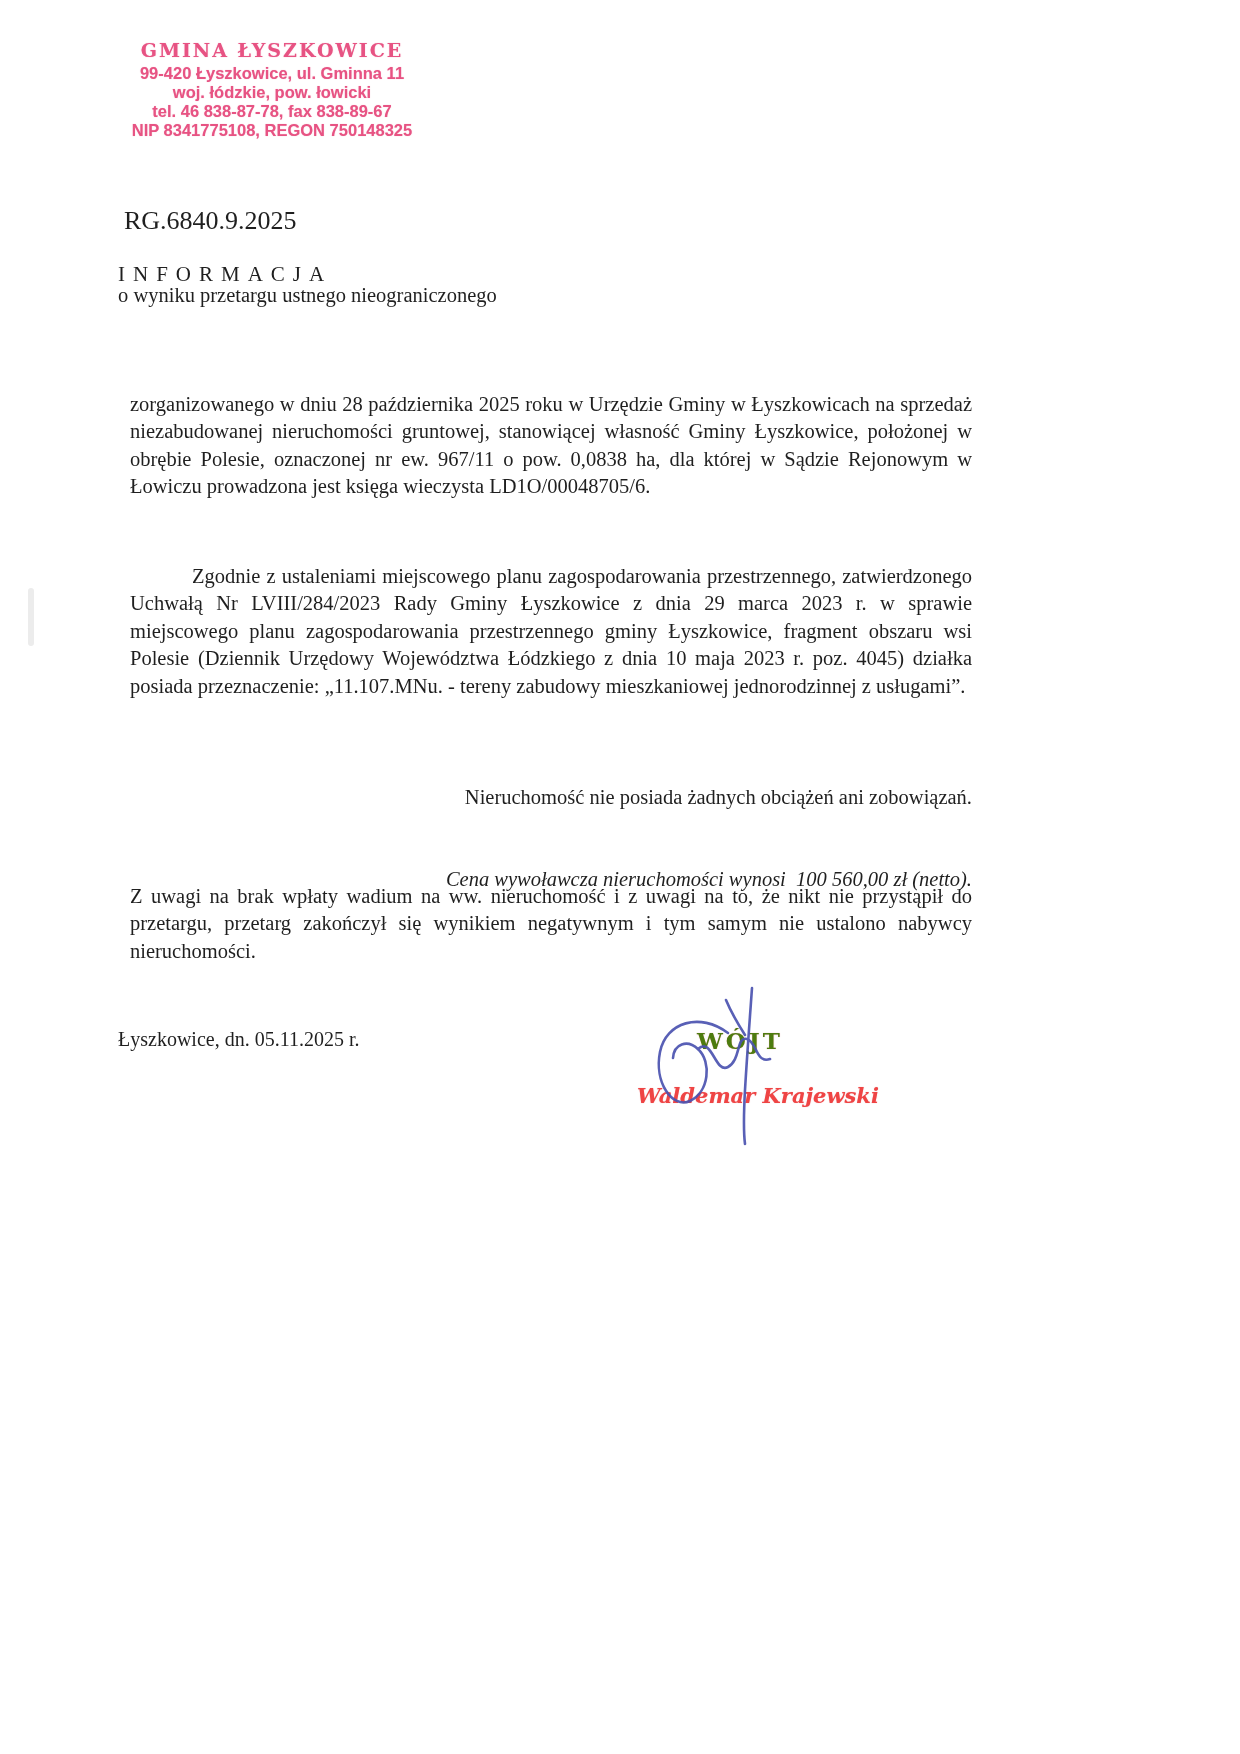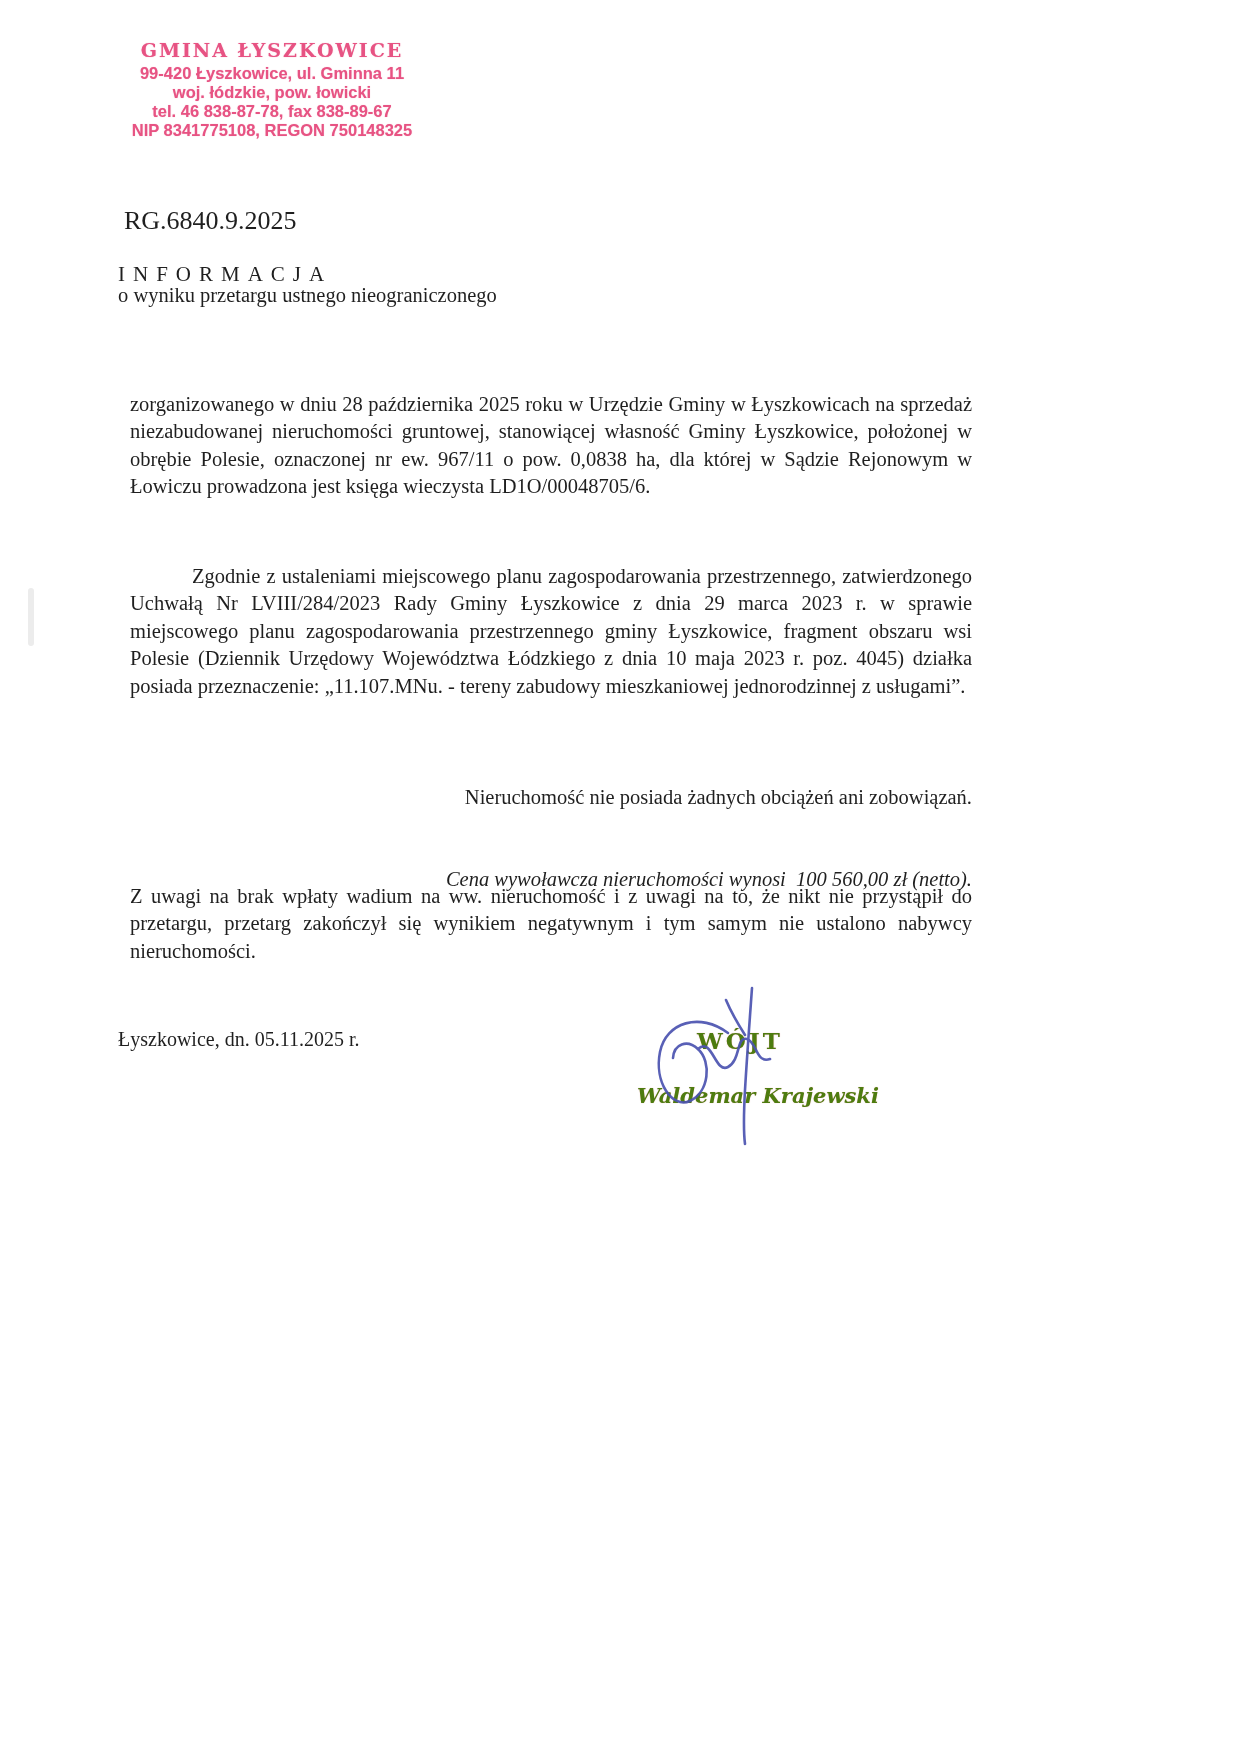--- a/index.html
+++ b/index.html
@@ -110,21 +110,21 @@
     z-index: 1;
   }
   .sig-name {
     position: absolute;
     left: 637px;
     top: 1083px;
     font-family: "DejaVu Serif", serif;
     font-style: italic;
     font-weight: 600;
     font-size: 21px;
-    color: #4d7c0f;
+    color: #ef4444;
     text-shadow: 0 0 1px rgba(220,79,87,.45);
     z-index: 1;
   }
   .sig-ink {
     position: absolute;
     left: 628px;
     top: 978px;
     width: 155px;
     height: 170px;
     z-index: 2;

